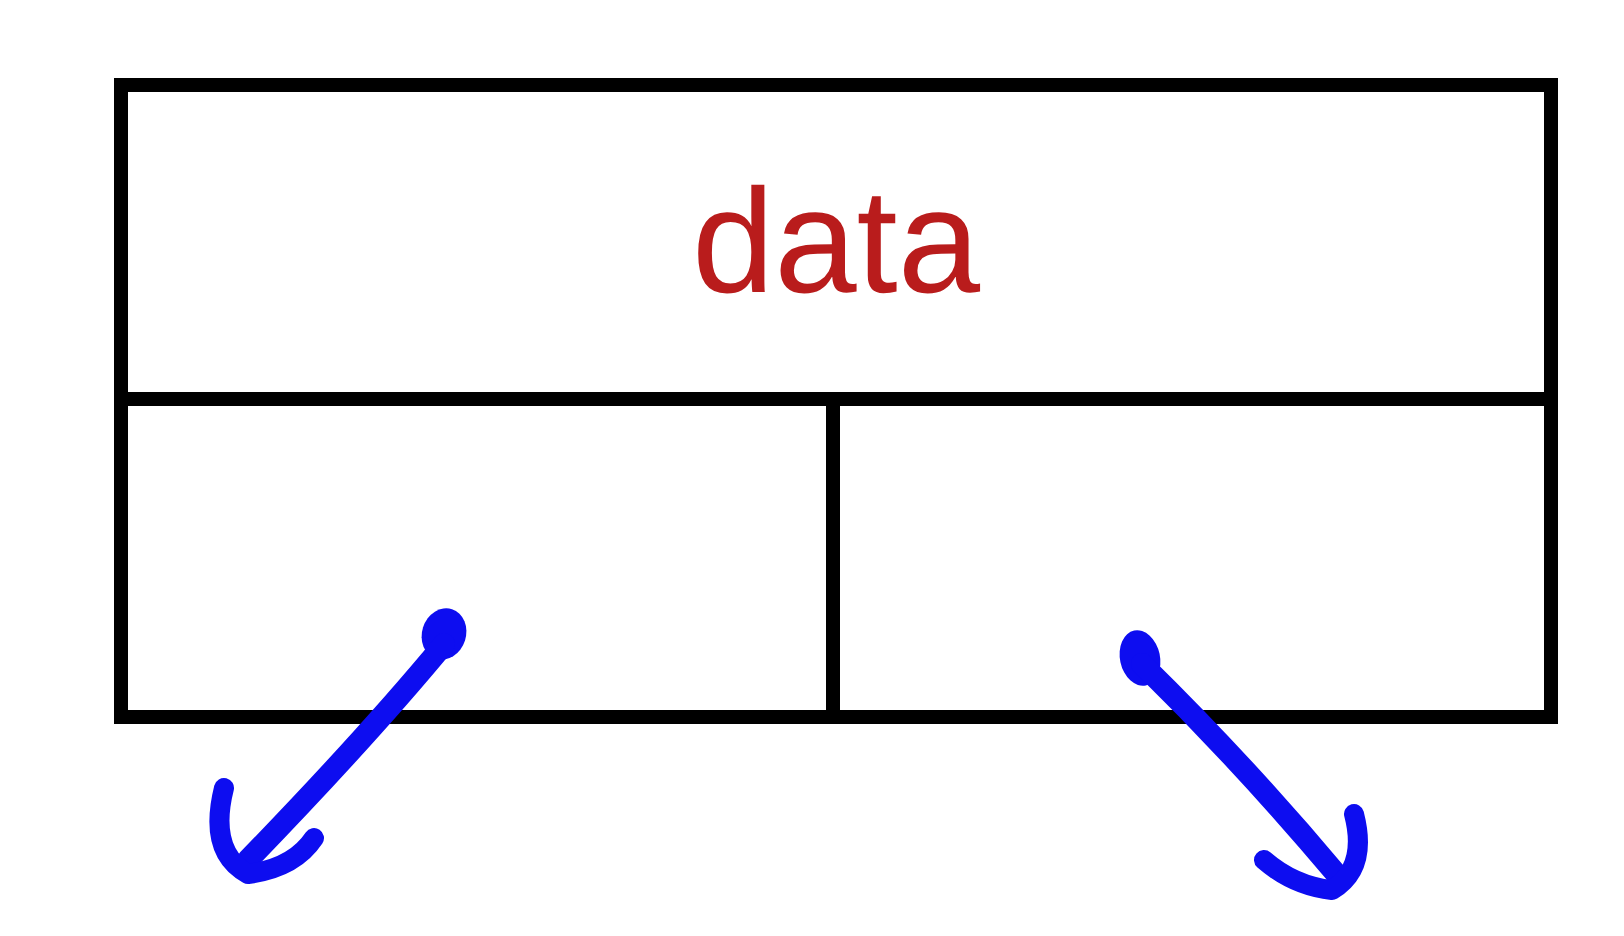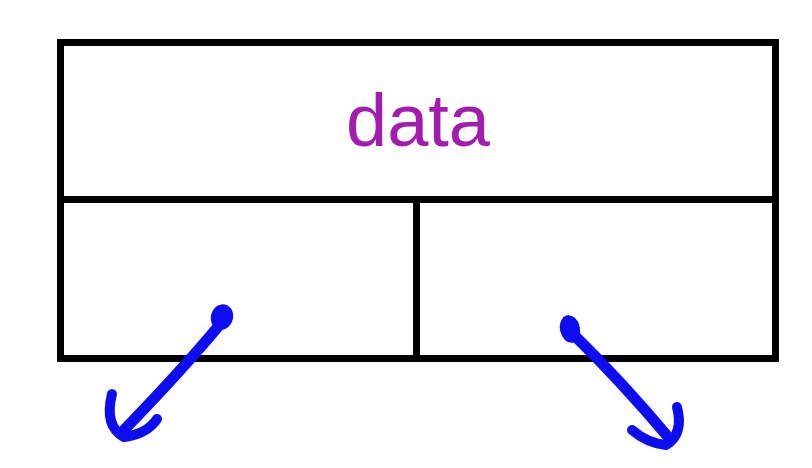--- a/index.html
+++ b/index.html
@@ -31,21 +31,21 @@
   .data-cell {
     height: 150px;
     border-bottom: 7px solid #000000;
     display: flex;
     align-items: center;
     justify-content: center;
   }
   .data-label {
     font-size: 74px;
     line-height: 1;
-    color: #a21caf;
+    color: #b91c1c;
     letter-spacing: 0px;
   }
   .pointer-row {
     flex: 1;
     display: flex;
   }
   .pointer-cell {
     box-sizing: border-box;
   }
   .pointer-cell.left {

